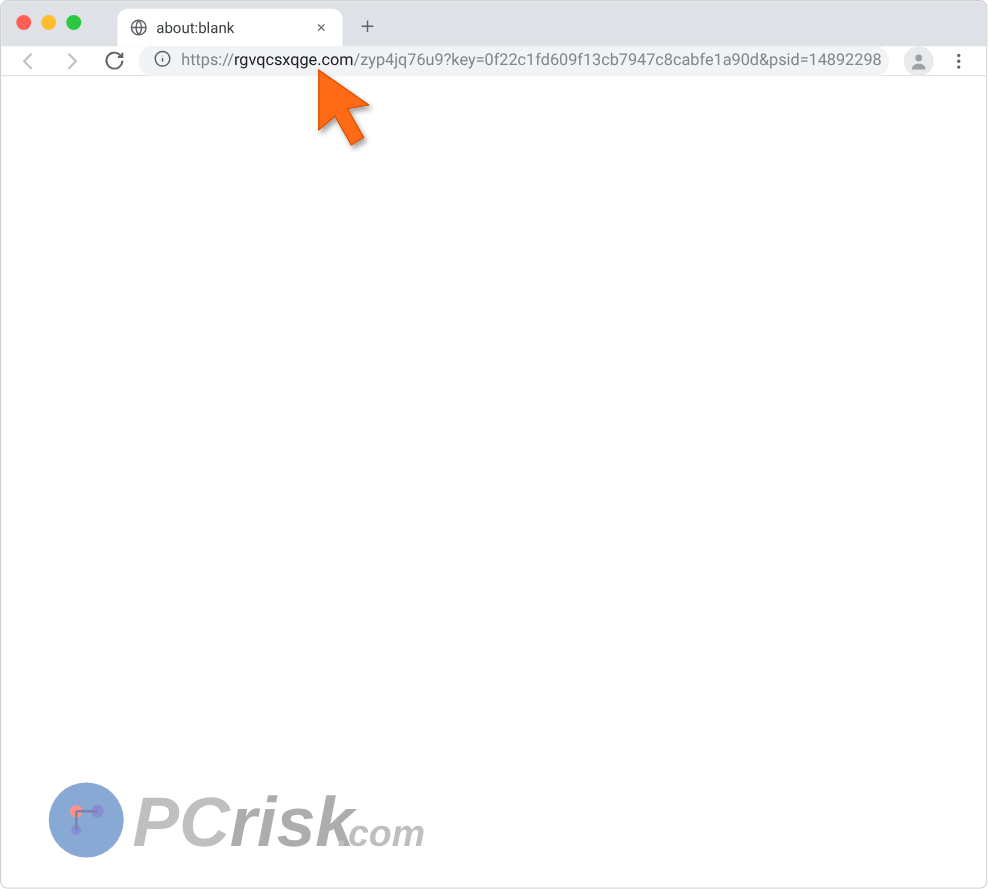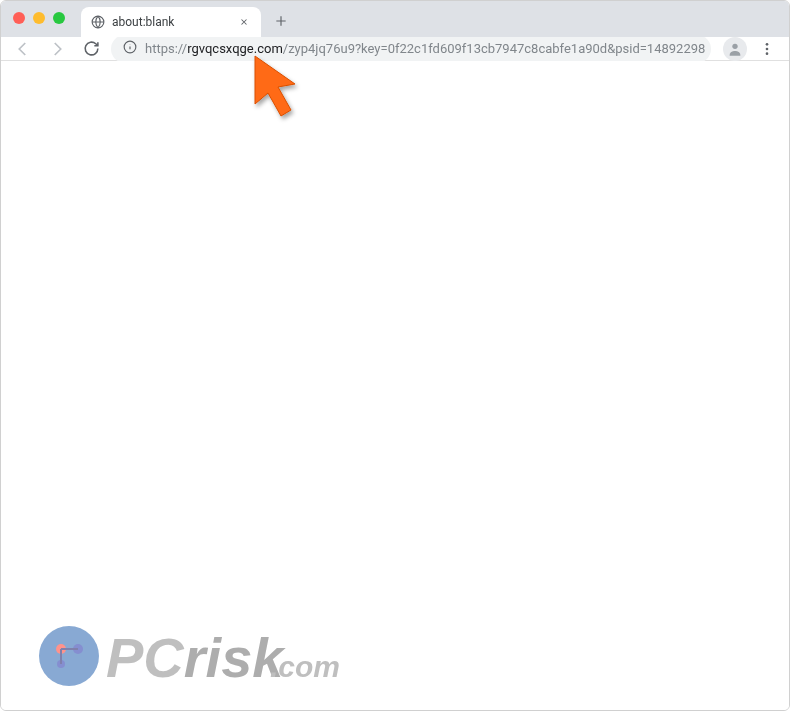--- a/index.html
+++ b/index.html
@@ -19,21 +19,21 @@
       border-radius: 6px;
       overflow: hidden;
       display: flex;
       flex-direction: column;
     }
     .tab-bar {
       height: 36px;
       background: #dee1e6;
       display: flex;
       align-items: flex-end;
-      padding-left: 10px;
+      padding-left: 23px;
       position: relative;
     }
     .window-controls {
       display: flex;
       gap: 8px;
       position: absolute;
       left: 12px;
       top: 11px;
     }
     .win-dot {

